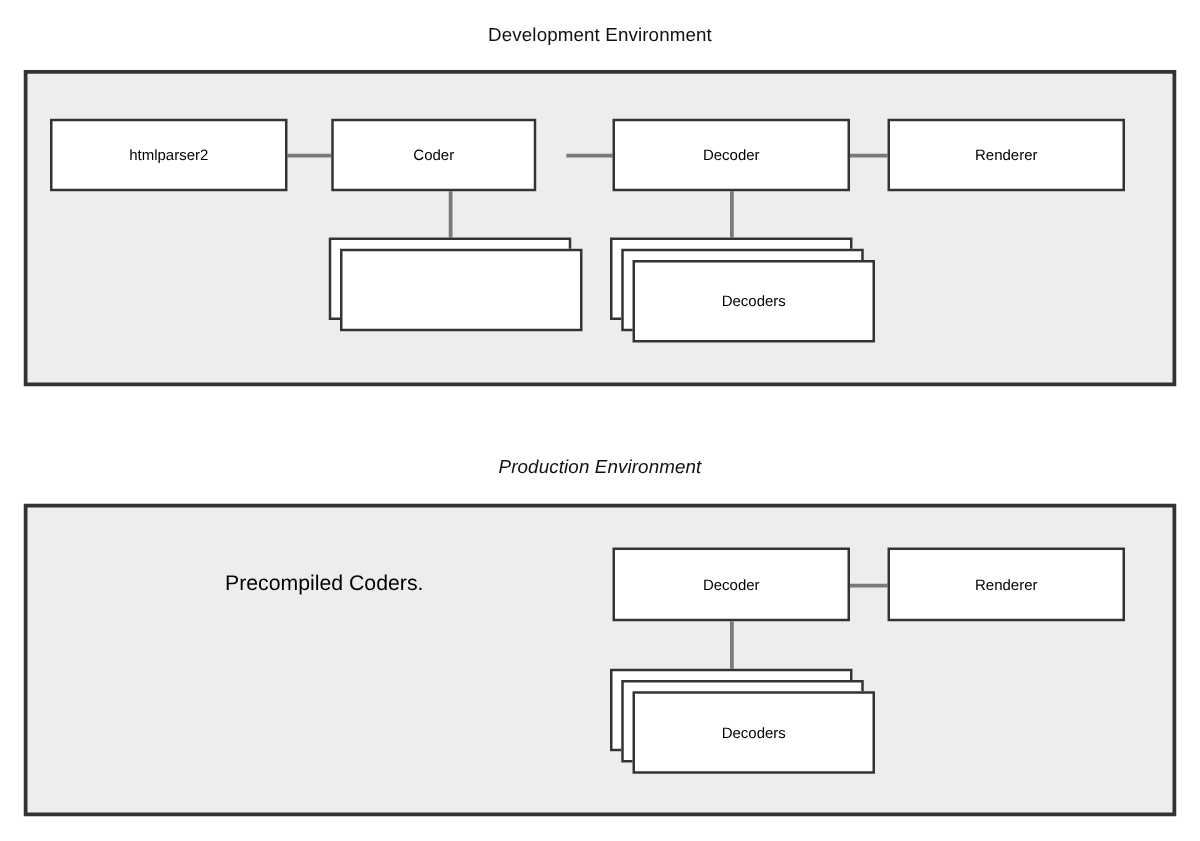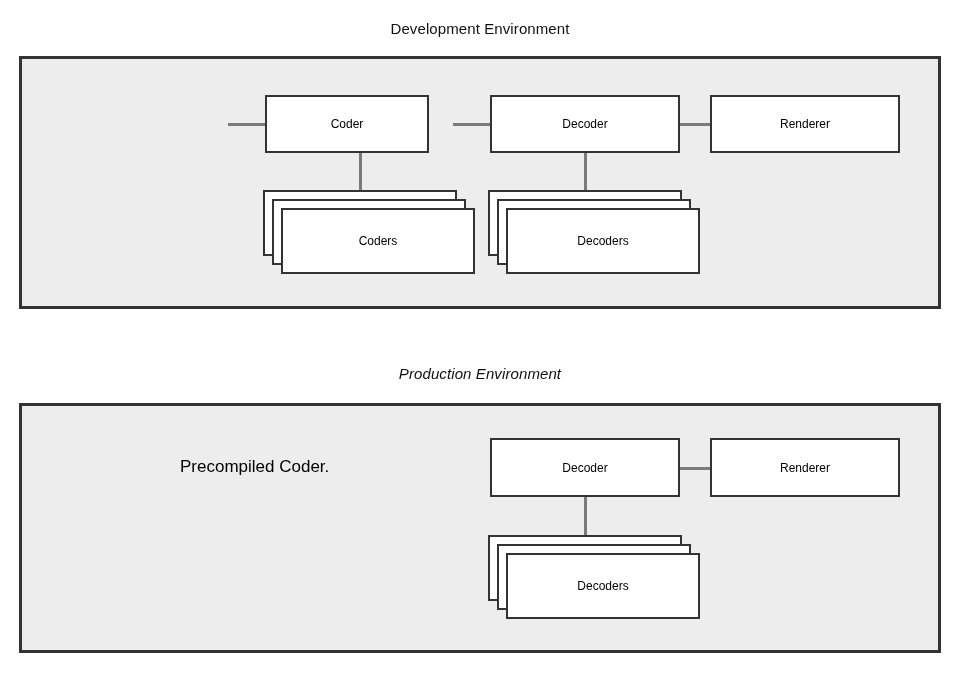--- a/index.html
+++ b/index.html
@@ -115,54 +115,54 @@
   <div class="section-title" id="title-dev">Development Environment</div>
 
   <div class="env-container" id="env-dev"></div>
 
   <div class="conn-h" style="left:228px; top:123px; width:40px;"></div>
   <div class="conn-h" style="left:453px; top:123px; width:40px;"></div>
   <div class="conn-h" style="left:678px; top:123px; width:35px;"></div>
   <div class="conn-v" style="left:359px; top:152px; height:42px;"></div>
   <div class="conn-v" style="left:584px; top:152px; height:42px;"></div>
 
+  <div class="node-box" style="left:40px; top:95px; width:190px; height:58px;">
+    <span>htmlparser2</span>
+  </div>
 
   <div class="node-box" style="left:265px; top:95px; width:164px; height:58px;">
     <span>Coder</span>
   </div>
 
   <div class="node-box" style="left:490px; top:95px; width:190px; height:58px;">
     <span>Decoder</span>
   </div>
 
   <div class="node-box" style="left:710px; top:95px; width:190px; height:58px;">
     <span>Renderer</span>
   </div>
 
   <div class="stack" style="left:263px; top:190px;">
     <div class="layer layer-back"></div>
     <div class="layer layer-middle"></div>
-    <div class="layer layer-front">
-      <span class="stack-label">Coders</span>
-    </div>
   </div>
 
   <div class="stack" style="left:488px; top:190px;">
     <div class="layer layer-back"></div>
     <div class="layer layer-middle"></div>
     <div class="layer layer-front">
       <span class="stack-label">Decoders</span>
     </div>
   </div>
 
   <div class="section-title" id="title-prod">Production Environment</div>
 
   <div class="env-container" id="env-prod"></div>
 
-  <div class="note-text" style="left:180px; top:457px;">Precompiled Coder.</div>
+  <div class="note-text" style="left:180px; top:457px;">Precompiled Coders.</div>
 
   <div class="conn-h" style="left:678px; top:467px; width:35px;"></div>
   <div class="conn-v" style="left:584px; top:497px; height:42px;"></div>
 
   <div class="node-box" style="left:490px; top:438px; width:190px; height:59px;">
     <span>Decoder</span>
   </div>
 
   <div class="node-box" style="left:710px; top:438px; width:190px; height:59px;">
     <span>Renderer</span>

